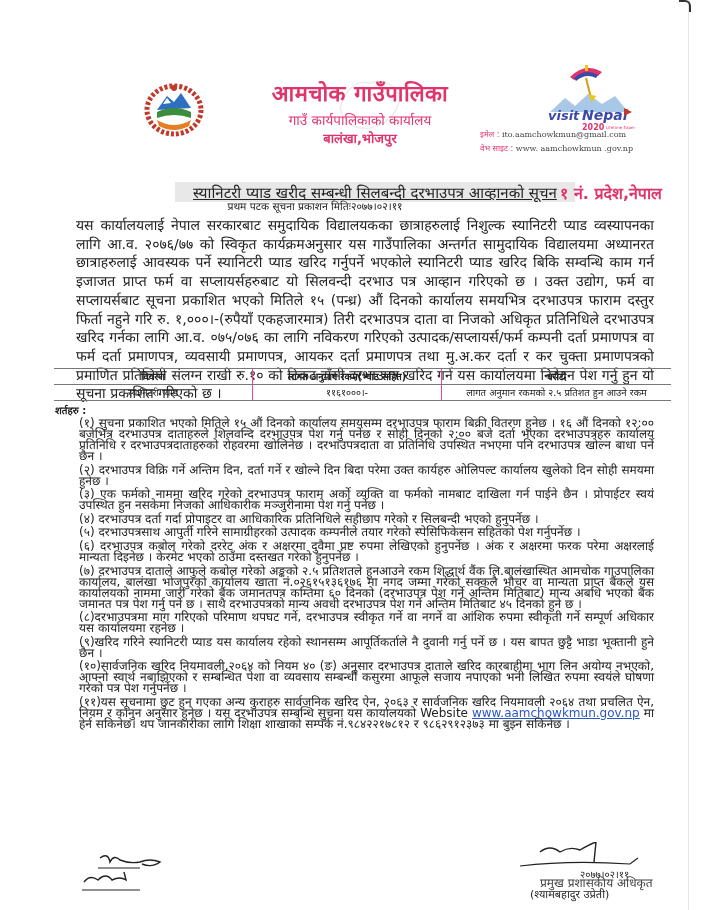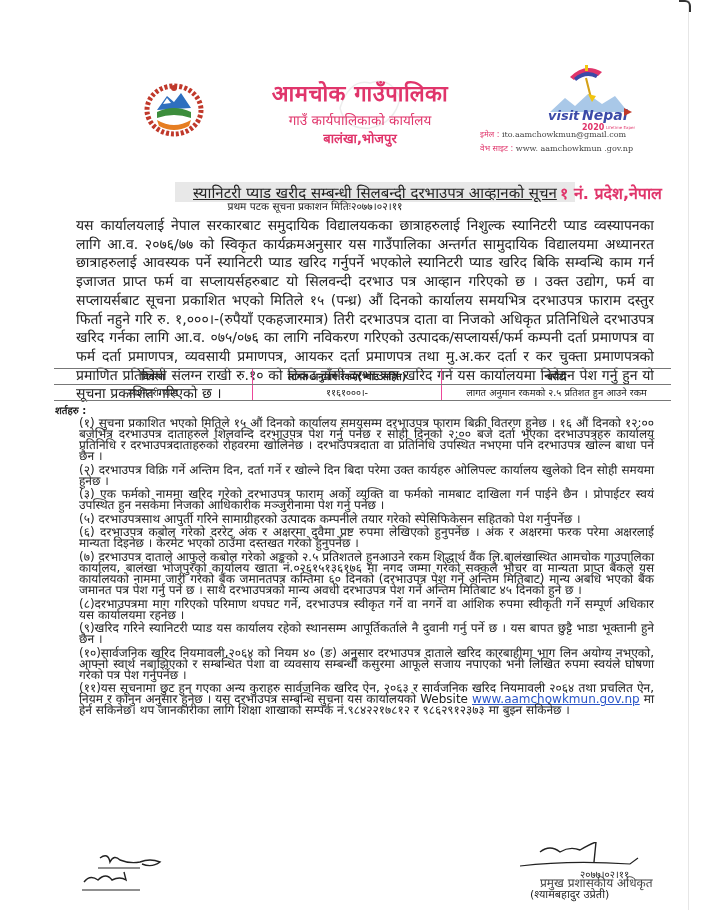--- a/index.html
+++ b/index.html
@@ -117,20 +117,21 @@
   </tr>
 </tbody>
   </table>
 
 <div class="terms-heading">शर्तहरु :</div>
 
 <div class="terms">
   <p>(१) सुचना प्रकाशित भएको मितिले १५ औं दिनको कार्यालय समयसम्म दरभाउपत्र फाराम बिक्री वितरण हुनेछ । १६ औं दिनको १२:०० बजेभित्र दरभाउपत्र दाताहरुले शिलवन्दि दरभाउपत्र पेश गर्नु पर्नेछ र सोही दिनको २:०० बजे दर्ता भएका दरभाउपत्रहरु कार्यालय प्रतिनिधि र दरभाउपत्रदाताहरुको रोहवरमा खोलिनेछ । दरभाउपत्रदाता वा प्रतिनिधि उपस्थित नभएमा पनि दरभाउपत्र खोल्न बाधा पर्ने छैन ।</p>
   <p>(२) दरभाउपत्र विक्रि गर्ने अन्तिम दिन, दर्ता गर्ने र खोल्ने दिन बिदा परेमा उक्त कार्यहरु ओलिपल्ट कार्यालय खुलेको दिन सोही समयमा हुनेछ ।</p>
   <p>(३) एक फर्मको नाममा खरिद गरेको दरभाउपत्र फाराम अर्को व्यक्ति वा फर्मको नामबाट दाखिला गर्न पाईने छैन । प्रोपाईटर स्वयं उपस्थित हुन नसकेमा निजको आधिकारीक मञ्जुरीनामा पेश गर्नु पर्नेछ ।</p>
+  <p>(४) दरभाउपत्र दर्ता गर्दा प्रोपाइटर वा आधिकारिक प्रतिनिधिले सहीछाप गरेको र सिलबन्दी भएको हुनुपर्नेछ ।</p>
   <p>(५) दरभाउपत्रसाथ आपुर्ती गरिने सामाग्रीहरको उत्पादक कम्पनीले तयार गरेको स्पेसिफिकेसन सहितको पेश गर्नुपर्नेछ ।</p>
   <p>(६) दरभाउपत्र कबोल गरेको दररेट अंक र अक्षरमा दुवैमा प्रष्ट रुपमा लेखिएको हुनुपर्नेछ । अंक र अक्षरमा फरक परेमा अक्षरलाई मान्यता दिइनेछ । केरमेट भएको ठाउँमा दस्तखत गरेको हुनुपर्नेछ ।</p>
   <p>(७) दरभाउपत्र दाताले आफुले कबोल गरेको अङ्कको २.५ प्रतिशतले हुनआउने रकम शिद्धार्थ वैंक लि.बालंखास्थित आमचोक गाउपालिका कार्यालय, बालंखा भोजपुरको कार्यालय खाता नं.०२६१५१३६१७६ मा नगद जम्मा गरेको सक्कलै भौचर वा मान्यता प्राप्त बैंकले यस कार्यालयको नाममा जारी गरेको बैंक जमानतपत्र कम्तिमा ६० दिनको (दरभाउपत्र पेश गर्ने अन्तिम मितिबाट) मान्य अबधि भएको बैंक जमानत पत्र पेश गर्नु पर्ने छ । साथै दरभाउपत्रको मान्य अवधी दरभाउपत्र पेश गर्ने अन्तिम मितिबाट ४५ दिनको हुने छ ।</p>
   <p>(८)दरभाउपत्रमा माग गरिएको परिमाण थपघट गर्ने, दरभाउपत्र स्वीकृत गर्ने वा नगर्ने वा आंशिक रुपमा स्वीकृती गर्ने सम्पूर्ण अधिकार यस कार्यालयमा रहनेछ ।</p>
   <p>(९)खरिद गरिने स्यानिटरी प्याड यस कार्यालय रहेको स्थानसम्म आपूर्तिकर्ताले नै दुवानी गर्नु पर्ने छ । यस बापत छुट्टै भाडा भूक्तानी हुने छैन ।</p>
   <p>(१०)सार्वजनिक खरिद नियमावली,२०६४ को नियम ४० (ङ) अनुसार दरभाउपत्र दाताले खरिद कारबाहीमा भाग लिन अयोग्य नभएको, आफ्नो स्वार्थ नबाझिएको र सम्बन्धित पेशा वा व्यवसाय सम्बन्धी कसुरमा आफूले सजाय नपाएको भनी लिखित रुपमा स्वयंले घोषणा गरेको पत्र पेश गर्नुपर्नेछ ।</p>
   <p><span>(११)यस सूचनामा छुट हुन गएका अन्य कुराहरु सार्वजनिक खरिद ऐन, २०६३ र सार्वजनिक खरिद नियमावली २०६४ तथा प्रचलित ऐन, नियम र कानुन अनुसार हुनेछ । यस दरभाउपत्र सम्बन्धि सुचना यस कार्यालयको Website </span><span class="link">www.aamchowkmun.gov.np</span><span> मा हेर्न सकिनेछ। थप जानकारीका लागि शिक्षा शाखाको सम्पर्क नं.९८४२२१७८१२ र ९८६२९१२३७३ मा बुझ्न सकिनेछ ।</span></p>
 </div>
 
 <svg class="sig-left" viewBox="0 0 110 55">

